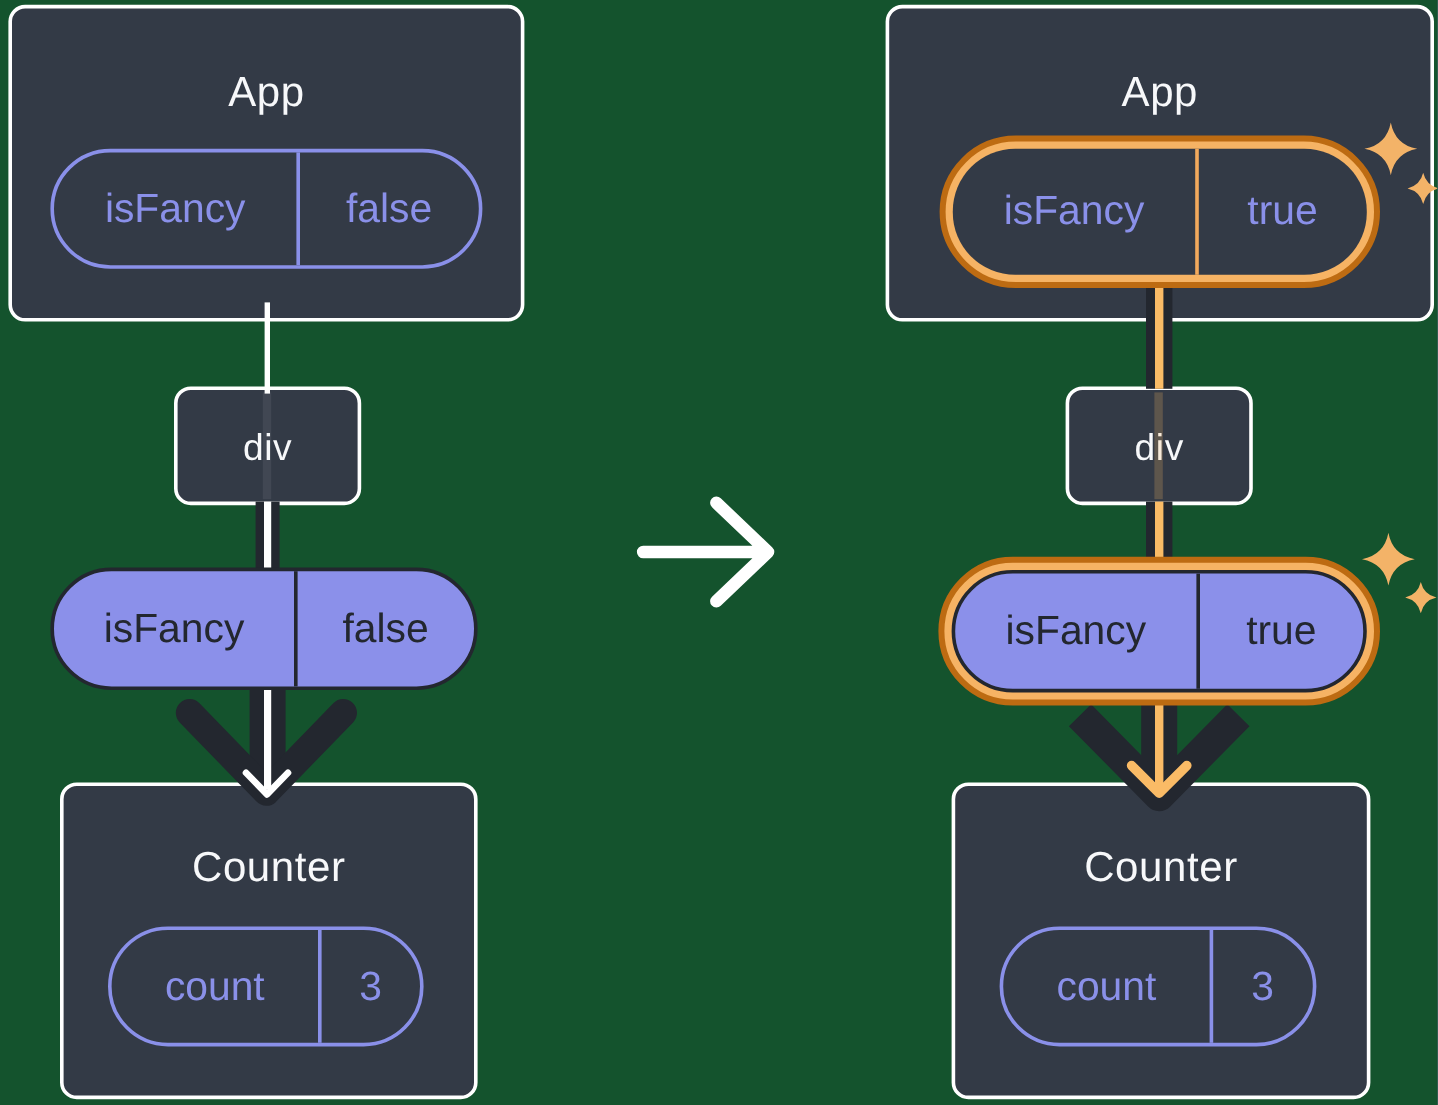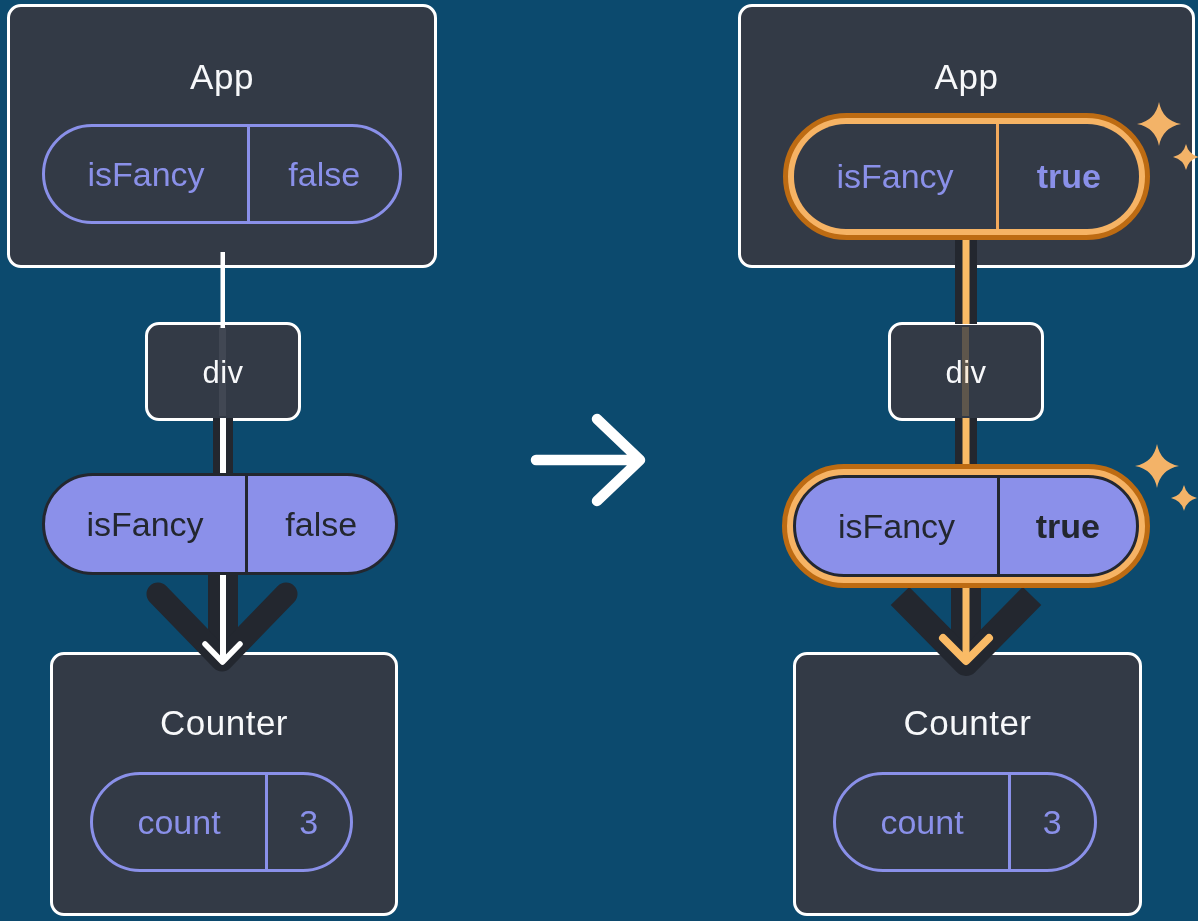--- a/index.html
+++ b/index.html
@@ -1,18 +1,18 @@
 <!DOCTYPE html>
 <html><head>
 <meta charset="utf-8">
 <style>
   html,body{margin:0;padding:0;background:#4C6770;}
   .canvas{
     position:relative;width:1198px;height:921px;overflow:hidden;
-    background:#0c4a6e;
+    background:#14532d;
     font-family:"Liberation Sans","DejaVu Sans",sans-serif;
   }
   .panel{position:absolute;top:0;height:921px;}
   .panel.before{left:0;width:460px;}
   .panel.after{left:738px;width:460px;}
 
   .card{
     position:absolute;background:#333A46;border:3.5px solid #FFFFFF;
     border-radius:14px;box-sizing:border-box;
   }
@@ -49,21 +49,21 @@
   }
   .ring-inner.dark-fill{background:#333A46;}
   .ring-inner.dark-fill .cell{color:#8A90E9;}
   .ring-inner.dark-fill .vdiv{width:2.5px;background:#F2A95C;}
   .ring-inner.purple-fill{background:#8B90EA;border:3px solid #23272F;}
   .ring-inner.purple-fill .cell{color:#23272F;}
   .ring-inner.purple-fill .vdiv{width:2.5px;background:#23272F;}
   .ring-inner .cell{
     display:flex;align-items:center;justify-content:center;font-size:34px;
   }
-  .bold{font-weight:700;}
+  .bold{font-weight:400;}
 
   .mid-arrow{position:absolute;left:510px;top:395px;pointer-events:none;}
 </style>
 </head>
 <body>
 
 <div class="canvas">
 
   <div class="panel before">
 

